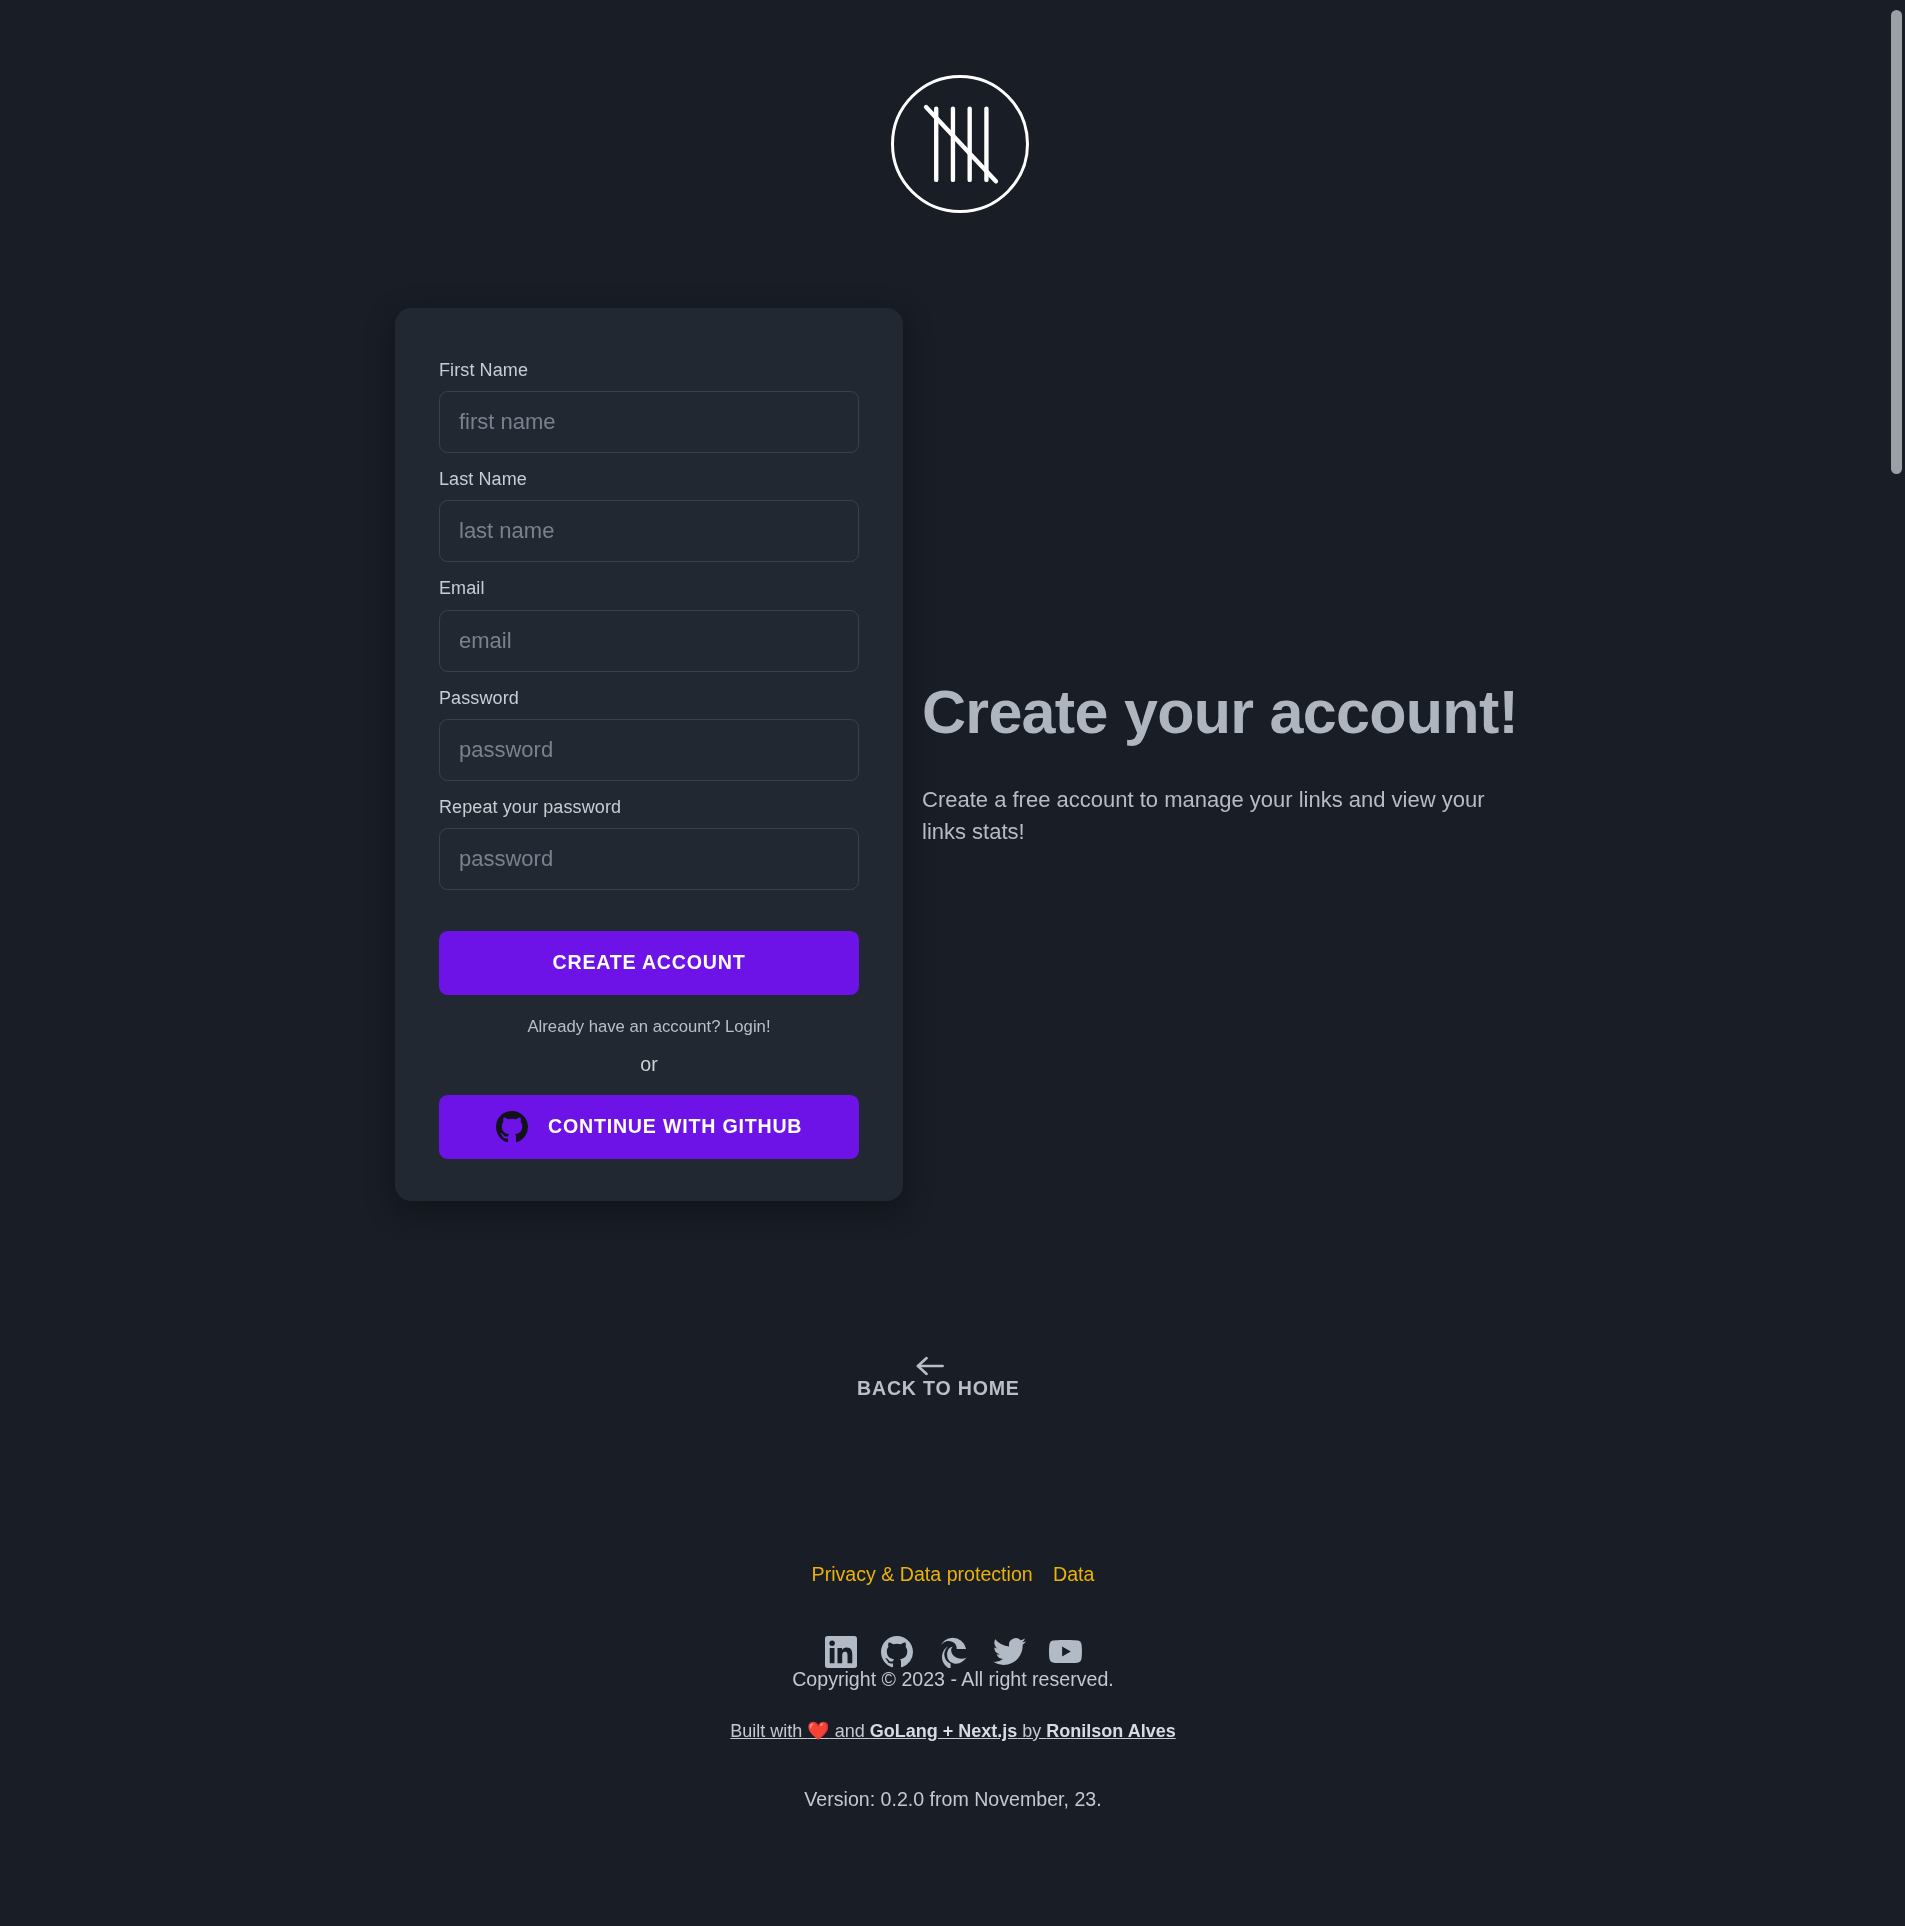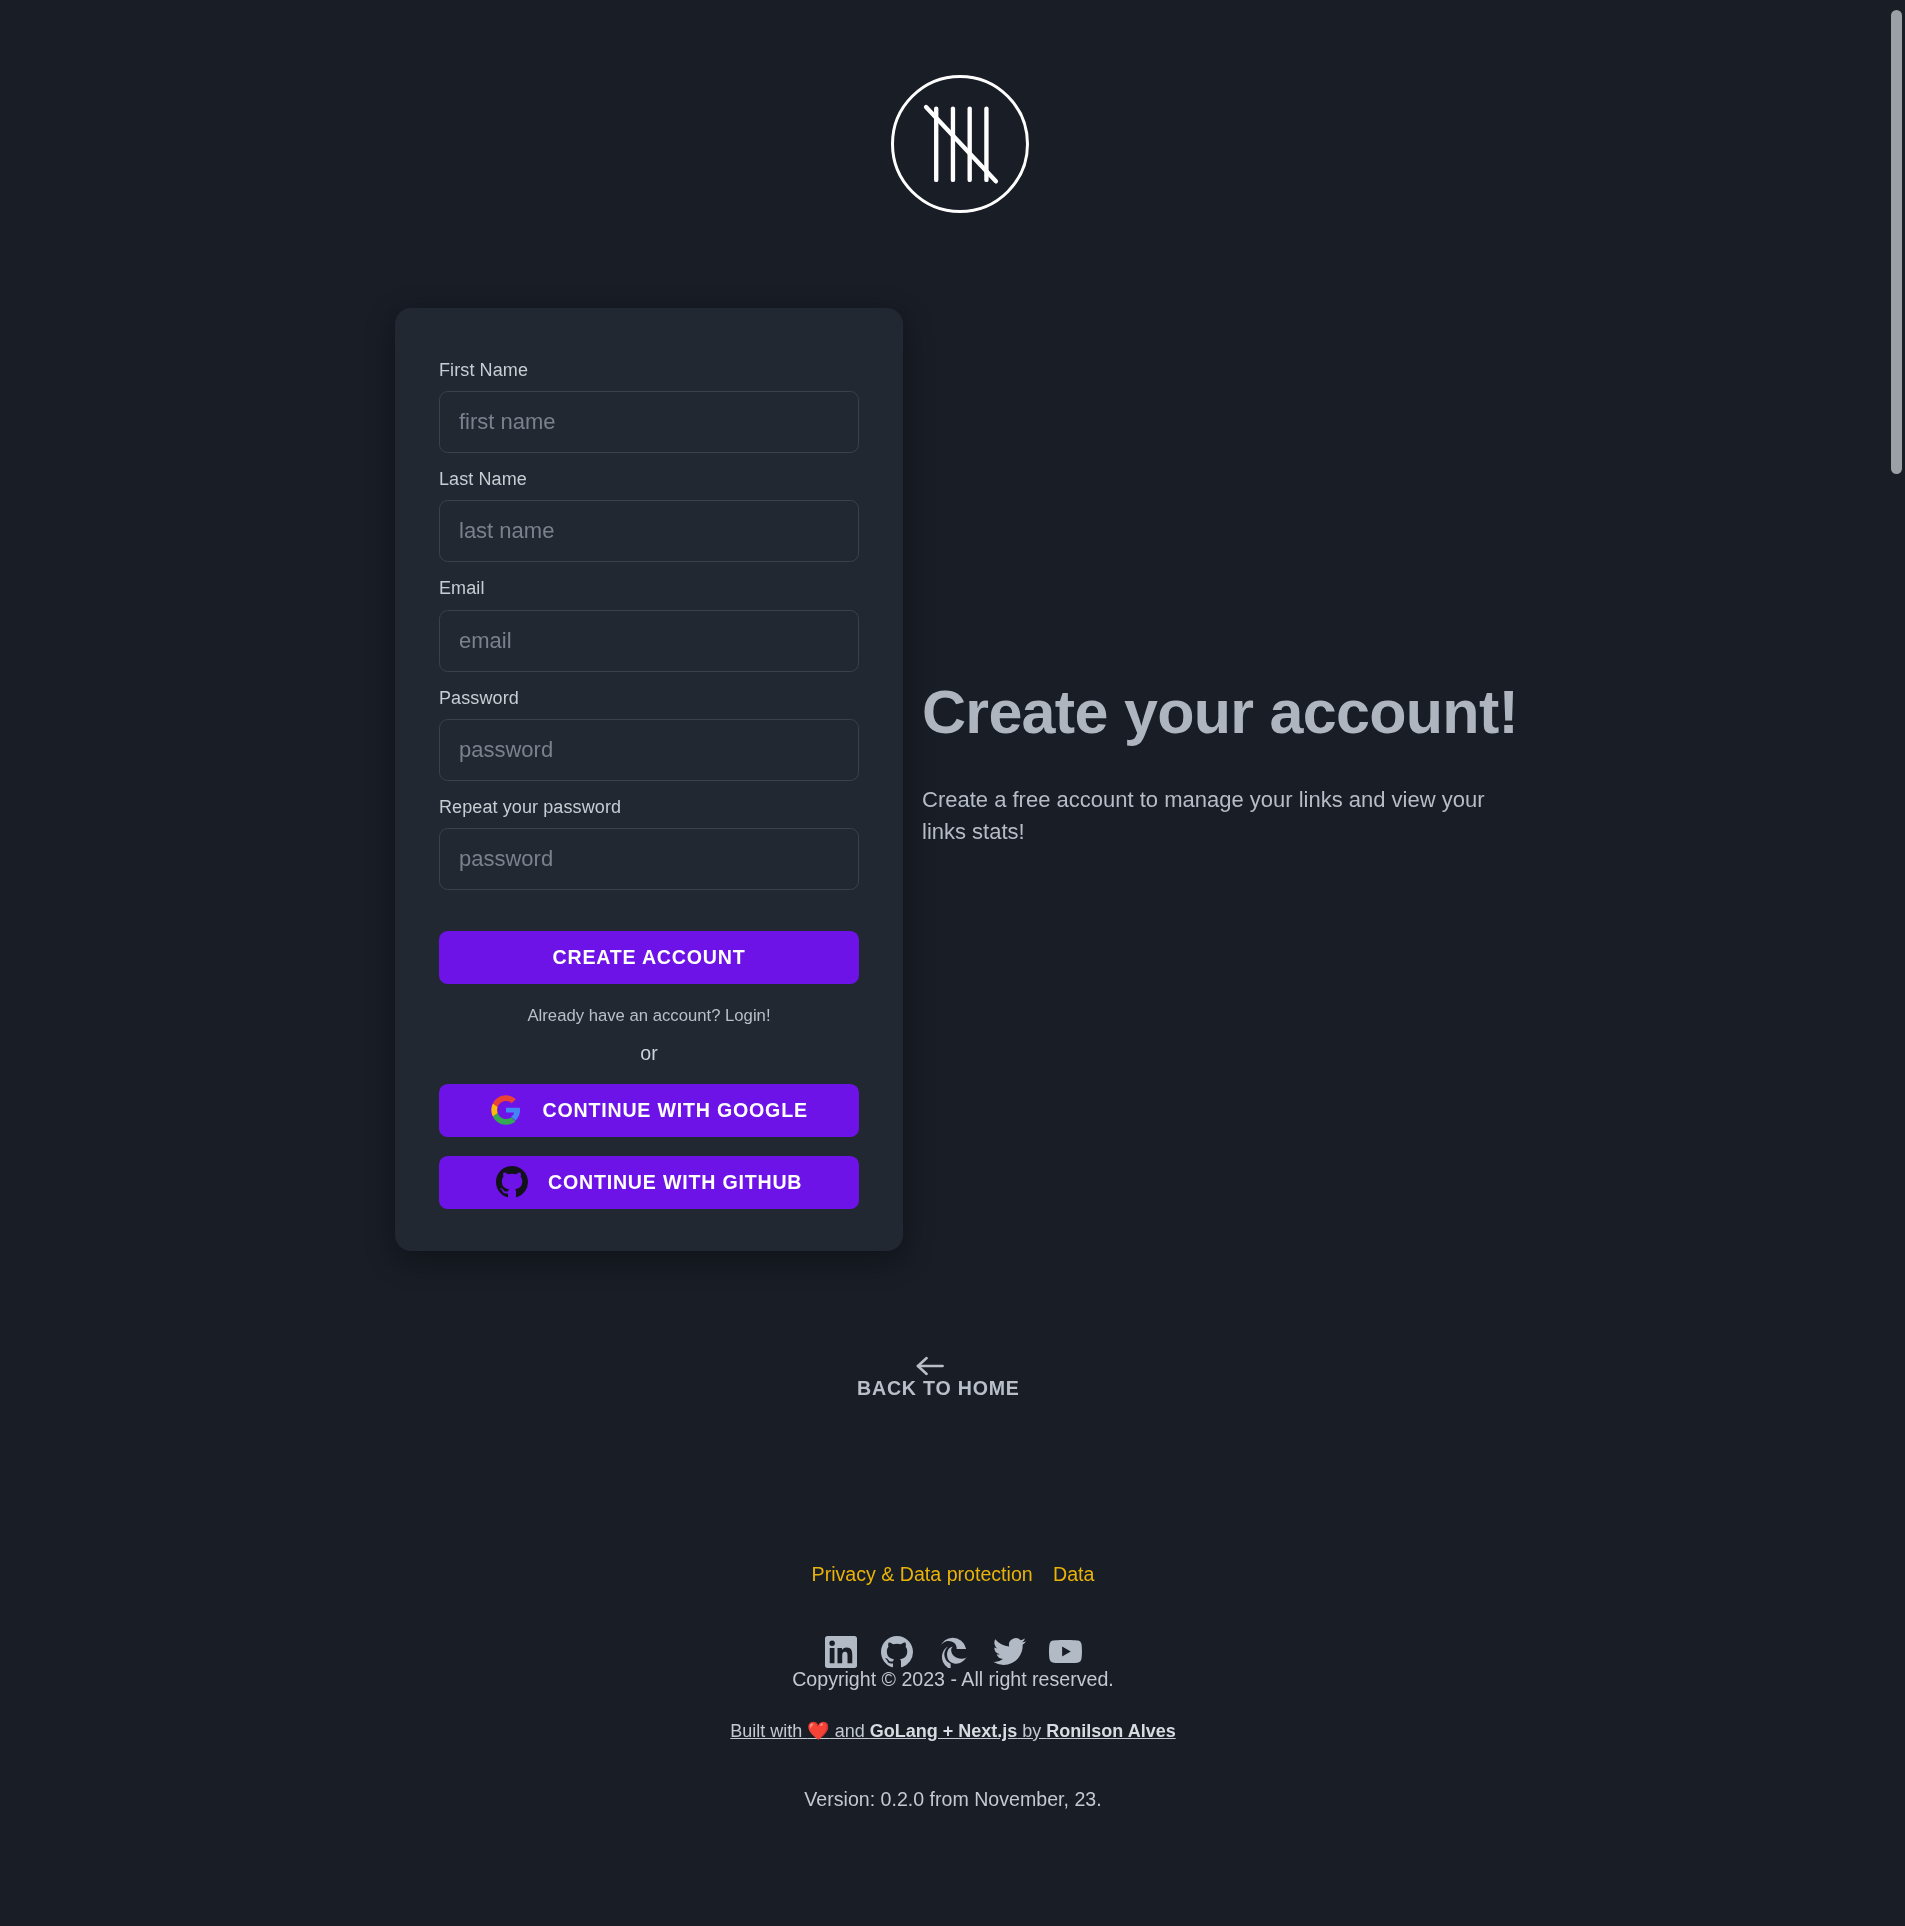--- a/index.html
+++ b/index.html
@@ -80,21 +80,21 @@
     padding: 0 19px;
     outline: none;
   }
   .field-input::placeholder { color: #79818e; }
 
   .btn {
     display: flex;
     align-items: center;
     justify-content: center;
     width: 100%;
-    height: 53px;
+    height: 64px;
     background: #6d13e8;
     border: none;
     border-radius: 8.7px;
     color: #ffffff;
     font-size: 19.6px;
     font-weight: bold;
     letter-spacing: 0.8px;
     font-family: "Liberation Sans", sans-serif;
     cursor: pointer;
   }
@@ -259,31 +259,20 @@
     <div class="field">
       <label class="field-label">Repeat your password</label>
       <input class="field-input" type="password" placeholder="password" style="">
     </div>
 
     <button class="btn btn-primary">CREATE ACCOUNT</button>
 
     <div class="login-line">Already have an account? Login!</div>
     <div class="or-line">or</div>
 
-    <button class="btn btn-social">
-      <span class="social-ico">
-        <svg width="32" height="32" viewBox="0 0 48 48">
-          <path fill="#4285F4" d="M45.1 24.5c0-1.6-.1-2.7-.4-3.9H24v7.1h12.1c-.2 1.8-1.6 4.6-4.5 6.5l-.1.3 6.5 5 .4.1c4.1-3.8 6.7-9.5 6.7-15.1z"></path>
-          <path fill="#34A853" d="M24 46c5.9 0 10.9-1.9 14.5-5.3l-6.9-5.4c-1.8 1.3-4.3 2.2-7.6 2.2-5.8 0-10.7-3.8-12.5-9.1l-.3.1-6.7 5.2-.1.3C7.9 41 15.4 46 24 46z"></path>
-          <path fill="#FBBC05" d="M11.5 28.4c-.5-1.4-.8-2.9-.8-4.4s.3-3 .7-4.4v-.3l-6.8-5.3-.2.1C2.8 17 2 20.4 2 24s.8 7 2.4 9.9l7.1-5.5z"></path>
-          <path fill="#EA4335" d="M24 10.5c4.1 0 6.9 1.8 8.5 3.3l6.2-6C34.9 4.3 29.9 2 24 2 15.4 2 7.9 7 4.4 14.1l7.1 5.5C13.3 14.3 18.2 10.5 24 10.5z"></path>
-        </svg>
-      </span>
-      <span>CONTINUE WITH GOOGLE</span>
-    </button>
 
     <button class="btn btn-social">
       <span class="social-ico">
         <svg width="32" height="32" viewBox="0 0 16 16" fill="#12121a">
           <path d="M8 0C3.58 0 0 3.58 0 8c0 3.54 2.29 6.53 5.47 7.59.4.07.55-.17.55-.38 0-.19-.01-.82-.01-1.49-2.01.37-2.53-.49-2.69-.94-.09-.23-.48-.94-.82-1.13-.28-.15-.68-.52-.01-.53.63-.01 1.08.58 1.23.82.72 1.21 1.87.87 2.33.66.07-.52.28-.87.51-1.07-1.78-.2-3.64-.89-3.64-3.95 0-.87.31-1.59.82-2.15-.08-.2-.36-1.02.08-2.12 0 0 .67-.21 2.2.82.64-.18 1.32-.27 2-.27s1.36.09 2 .27c1.53-1.04 2.2-.82 2.2-.82.44 1.1.16 1.92.08 2.12.51.56.82 1.27.82 2.15 0 3.07-1.87 3.75-3.65 3.95.29.25.54.73.54 1.48 0 1.07-.01 1.93-.01 2.2 0 .21.15.46.55.38A8.01 8.01 0 0016 8c0-4.42-3.58-8-8-8z"></path>
         </svg>
       </span>
       <span>CONTINUE WITH GITHUB</span>
     </button>
 

